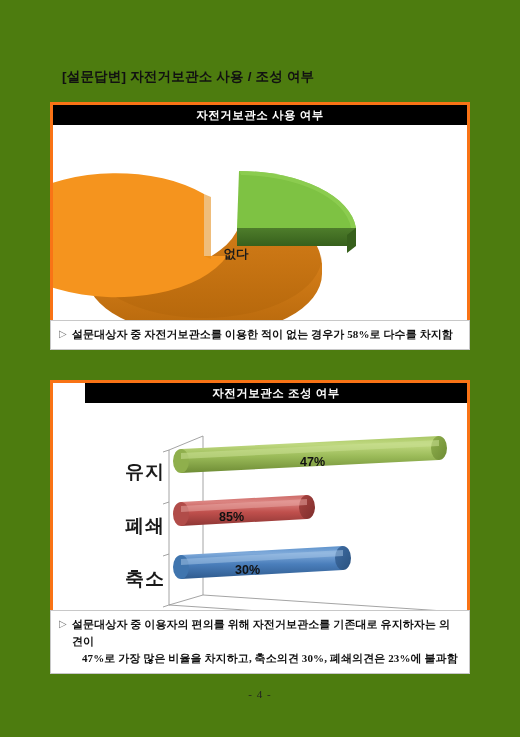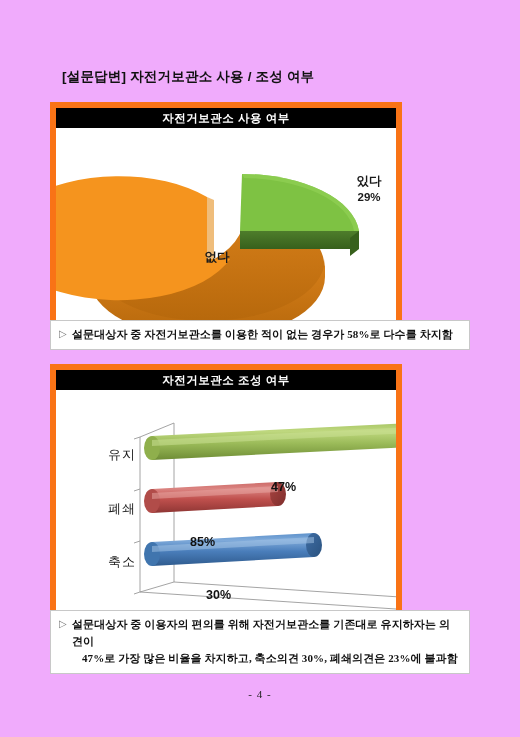--- a/index.html
+++ b/index.html
@@ -5,45 +5,45 @@
   * { box-sizing: border-box; margin: 0; padding: 0; }
   html, body {
     width: 520px; height: 737px;
     background: #ffffff;
     font-family: "Liberation Serif", "DejaVu Serif", serif;
     overflow: hidden;
   }
   .page {
     position: relative;
     width: 520px; height: 737px;
-    background: #f0abfc;
+    background: #4d7c0f;
   }
 
   
   .doc-heading {
     position: absolute;
     left: 62px; top: 68px;
     font-family: "Liberation Sans", "DejaVu Sans", sans-serif;
     font-size: 13.5px;
     font-weight: bold;
     color: #111111;
     letter-spacing: 0.2px;
     white-space: nowrap;
   }
 
   
   .block {
     position: absolute;
     left: 50px;
-    width: 352px;
+    width: 420px;
     background: #ffffff;
-    border: 6px solid #f97316;
+    border: 3px solid #f97316;
   }
   .block-1 { top: 102px; }
-  .block-2 { top: 364px; }
+  .block-2 { top: 380px; padding-left: 32px; }
 
   .chart-title-bar {
     height: 20px;
     background: #000000;
     display: flex;
     align-items: center;
     justify-content: center;
   }
   .chart-title-bar .title-text {
     font-family: "Liberation Sans", "DejaVu Sans", sans-serif;
@@ -116,53 +116,52 @@
     text-align: center;
     font-family: "Liberation Sans", "DejaVu Sans", sans-serif;
     font-weight: bold;
     color: #1a1a1a;
     line-height: 1.25;
     white-space: nowrap;
   }
   .pie-label .lab-name { display: block; font-size: 12.5px; }
   .pie-label .lab-val  { display: block; font-size: 11.5px; }
 
-  .pie-label-orange { left: 106px; top: 122px; width: 110px; }
+  .pie-label-orange { left: 128px; top: 122px; width: 110px; }
   .pie-label-green  { left: 268px; top: 46px;  width: 90px;  }
 
   
   .bar-stage {
     position: absolute;
     left: 0; top: 0; right: 0; bottom: 0;
   }
   .bar-svg { position: absolute; left: 0; top: 0; }
 
   .cat-label {
     position: absolute;
     font-family: "Liberation Sans", "DejaVu Sans", sans-serif;
-    font-size: 13px;
-    font-weight: normal;
+    font-size: 19px;
+    font-weight: bold;
     color: #1a1a1a;
     letter-spacing: 1px;
     white-space: nowrap;
     text-align: right;
     width: 70px;
   }
   .cat-0 { left: 10px; top: 56px; }
   .cat-1 { left: 10px; top: 110px; }
   .cat-2 { left: 10px; top: 163px; }
 
   .bar-value {
     position: absolute;
     font-family: "Liberation Sans", "DejaVu Sans", sans-serif;
     font-size: 12.5px;
     font-weight: bold;
     color: #111111;
     white-space: nowrap;
-    margin-top: 38px;
   }
   .val-0 { left: 215px; top: 52px; }
   .val-1 { left: 134px; top: 107px; }
   .val-2 { left: 150px; top: 160px; }
 </style>
 </head>
 <body>
 
 <div class="page">
 
@@ -224,24 +223,20 @@
                      Z" fill="#7EC243"></path>
 
             <path d="M 186 46 A 118 62 0 0 1 303 103 L 298 103 A 112 58 0 0 0 188 50 Z" fill="#8ECE52" opacity="0.8"></path>
           </g>
         </svg>
 
         <div class="pie-label pie-label-orange">
           <span class="lab-name">없다</span>
         </div>
 
-        <div class="pie-label pie-label-green">
-          <span class="lab-name">있다</span>
-          <span class="lab-val">29%</span>
-        </div>
 
       </div>
     </div>
   </div>
 
   <div class="caption-box caption-1">
     <div class="caption-line">
       <span class="caption-marker">▷</span>
       <span class="caption-text">설문대상자 중 자전거보관소를 이용한 적이 없는 경우가 58%로 다수를 차지함</span>
     </div>

